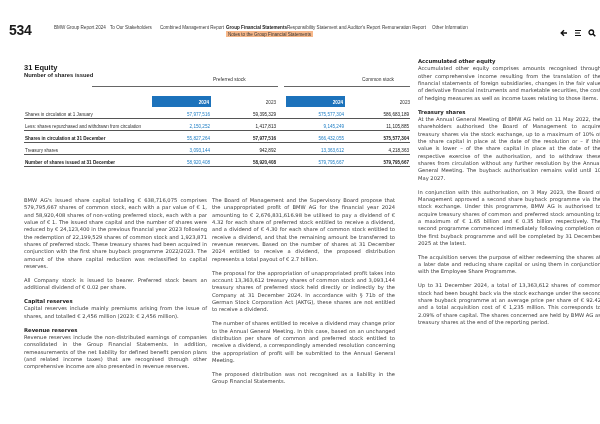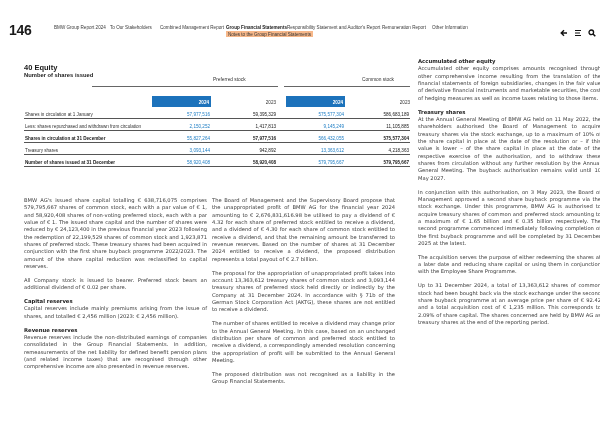--- a/index.html
+++ b/index.html
@@ -34,21 +34,21 @@
     .yr { position: absolute; top: 0; height: 11px; text-align: right; line-height: 13px; color: #333; }
 
     
     .col { position: absolute; font-family: "DejaVu Sans", sans-serif; font-size: 5.2px; line-height: 7.35px; color: #3a3a3a; text-align: justify; width: 183px; }
     .col p { margin-bottom: 6.5px; }
     .col h4 { font-size: 5.3px; font-weight: bold; color: #1a1a1a; line-height: 7.35px; }
   </style>
 </head>
 <body>
 
-<div class="page-num">146</div>
+<div class="page-num">534</div>
 <div class="nav">
   <span style="left:54px">BMW Group Report 2024</span>
   <span style="left:110px">To Our Stakeholders</span>
   <span style="left:160px">Combined Management Report</span>
   <span class="active" style="left:226px">Group Financial Statements</span>
   <span style="left:287px">Responsibility Statement and Auditor's Report</span>
   <span style="left:382px">Remuneration Report</span>
   <span style="left:432px">Other Information</span>
 </div>
 <div class="subnav">Notes to the Group Financial Statements</div>
@@ -64,21 +64,21 @@
       </svg>
   </span>
   <span>
     <svg width="8" height="8" viewBox="0 0 8 8">
         <circle cx="3.3" cy="3.3" r="2.3" stroke="#111" stroke-width="1.3" fill="none"></circle>
         <path d="M5 5L7.3 7.3" stroke="#111" stroke-width="1.5"></path>
       </svg>
   </span>
 </div>
 
-<div class="sec-title">40  Equity</div>
+<div class="sec-title">31  Equity</div>
 <div class="sec-sub">Number of shares issued</div>
 
 <div class="tbl">
   <div class="grp" style="left:189px">Preferred stock</div>
   <div class="grp-line" style="left:68px; width:186px;"></div>
   <div class="grp" style="left:338px">Common stock</div>
   <div class="grp-line" style="left:260px; width:126px;"></div>
 
   <div class="row hdrrow" style="top:19px;">
     <div class="yr-hl" style="left:128px; width:59px;">2024</div>

